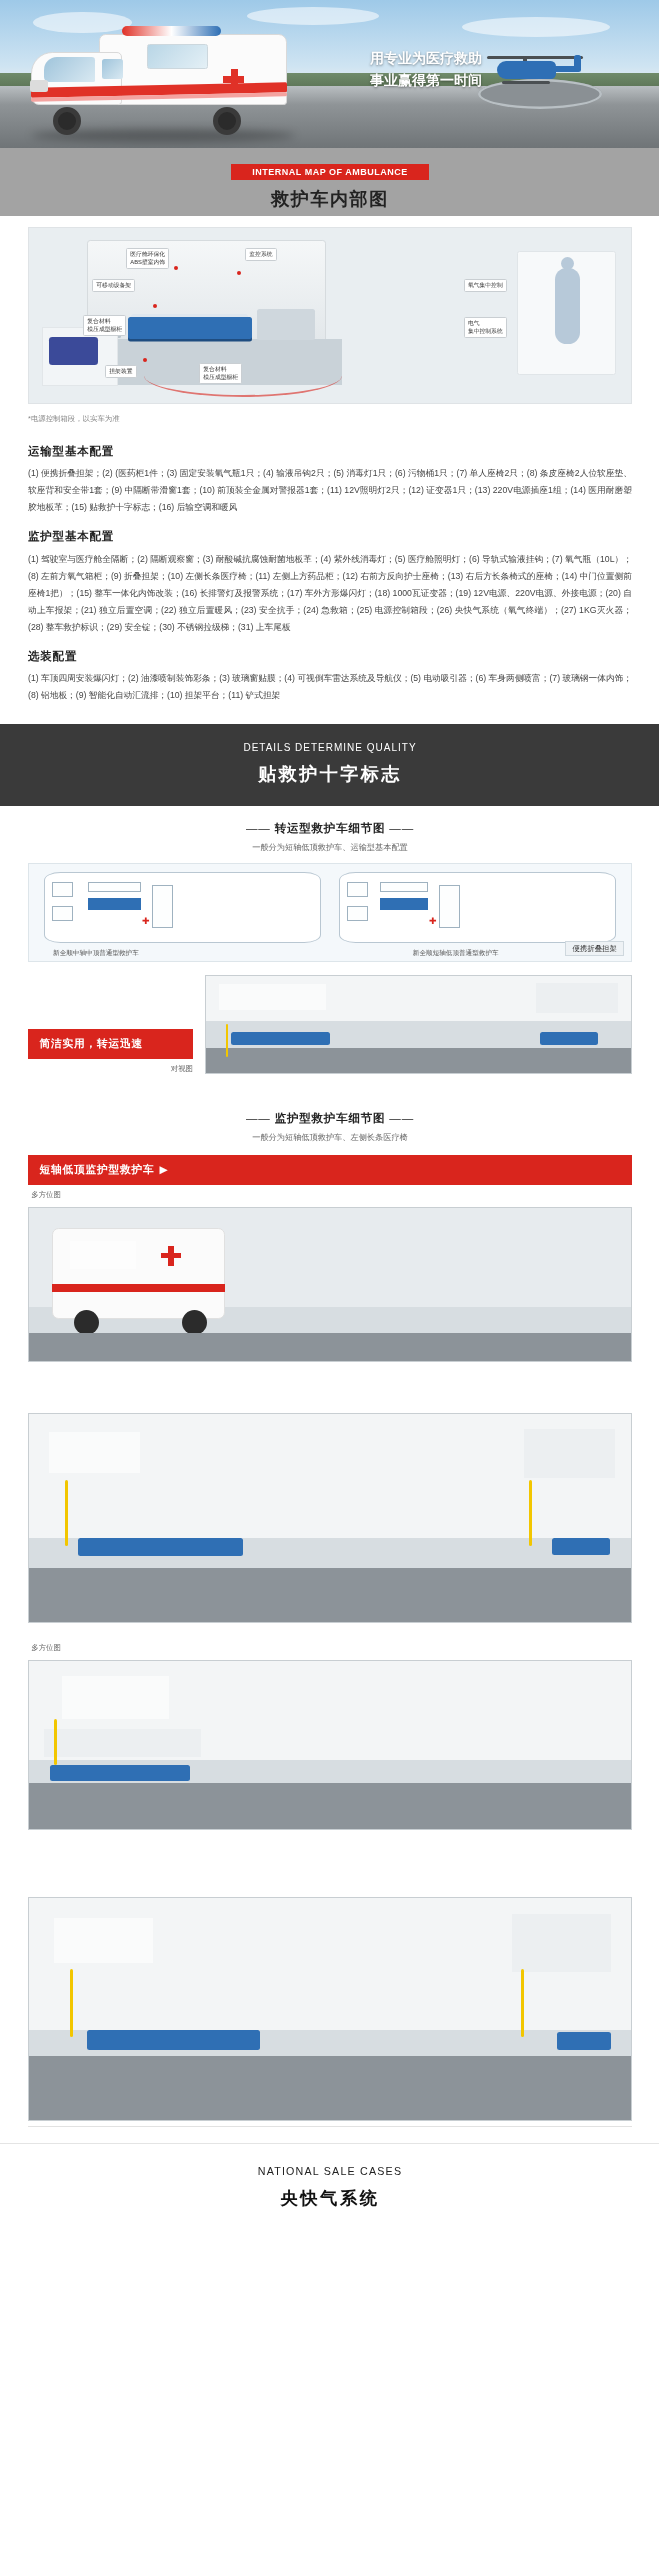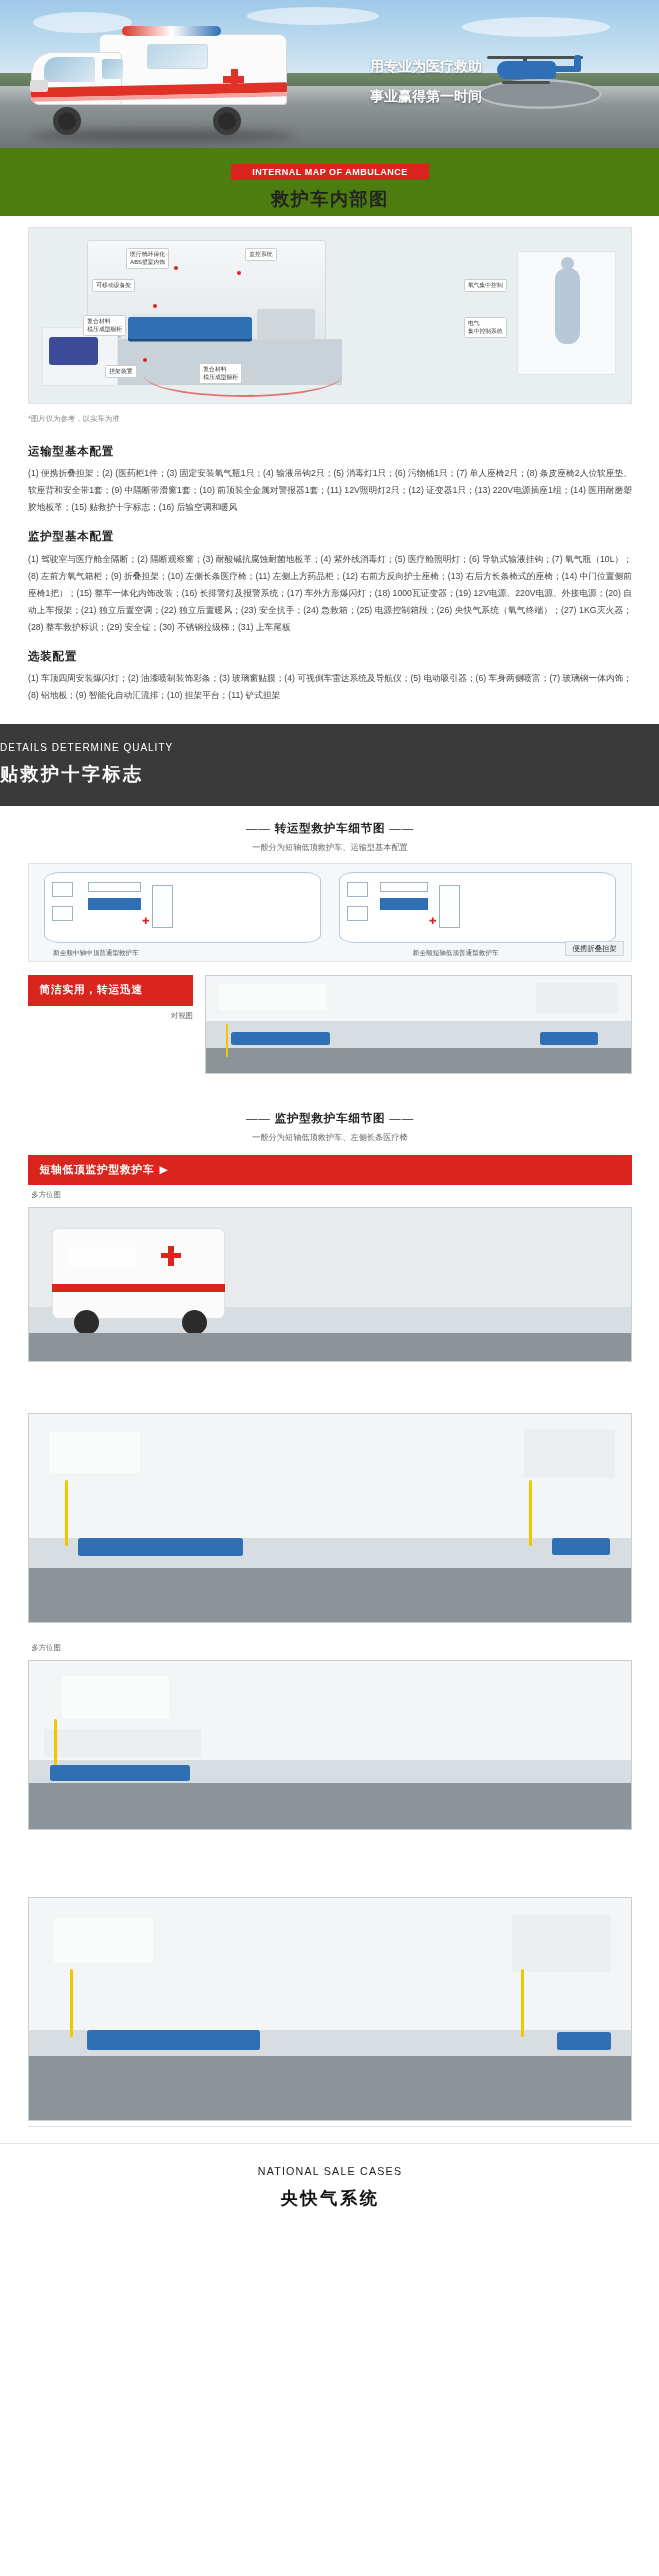--- a/index.html
+++ b/index.html
@@ -62,24 +62,24 @@
   .amb .cross-v { position:absolute; left:208px; top:38px; width:6.6px; height:21.4px; background:#e03127; }
   .amb .cross-h { position:absolute; left:200px; top:45px; width:21.4px; height:6.6px; background:#e03127; }
   .amb .grille { position:absolute; left:6.6px; top:49px; width:18px; height:11.5px; background:#dcdcdc; border-radius:2.5px;}
   .amb .shadow { position:absolute; left:8.2px; bottom:-11.5px; width:264px; height:13px; background: rgba(0,0,0,.28); filter: blur(4.1px); border-radius:50%;}
 
   .hero .slogan {
     position:absolute; right:18px; top:48px; width:272px; text-align:left;
     color:#ffffff; font-weight:bold; line-height:1.55; font-size:14px;
     text-shadow: 0 0.8px 2.5px rgba(0,0,0,.45);
   }
-  .hero .slogan div { white-space: nowrap; margin-top: 8px; }
-
-  
-  .title-block { text-align:center; padding: 15px 0 5px; background:#4d7c0f; }
+  .hero .slogan div { white-space: nowrap; }
+
+  
+  .title-block { text-align:center; padding: 15px 0 5px; background:#a3a3a3; }
   .title-en {
     display:inline-block; background:#d9251d; color:#fff;
     font-size:9px; letter-spacing:0.5px; padding:3.3px 21.4px; font-weight:bold;
   }
   .title-cn {
     font-size:18px; font-weight:bold; color:#222; margin-top:6.6px; letter-spacing:1.6px;
   }
 
   
   .interior-wrap { padding: 11.5px 28px 3.3px; }
@@ -119,21 +119,21 @@
   .spec-h {
     font-size:11.5px; font-weight:bold; color:#222; margin: 13px 0 6.6px;
     letter-spacing:0.8px;
   }
   .spec-p {
     font-size:8.7px; color:#444; line-height:1.95; text-align:justify;
   }
 
   
   .dark-banner {
-    background:#3a3a3a; color:#fff; padding:18px 0 20px; margin-top:5px;
+    background:#3a3a3a; color:#fff; text-align:center; padding:18px 0 20px; margin-top:5px;
   }
   .dark-banner .en { font-size:10px; letter-spacing:1px; }
   .dark-banner .cn { font-size:18px; font-weight:bold; letter-spacing:2.5px; margin-top:8.2px; }
 
   
   .detail { padding: 15px 28px 5px; }
   .subhead {
     text-align:center; font-size:11.5px; font-weight:bold; color:#222; letter-spacing:0.8px;
   }
   .subhead .dash { color:#222; font-weight:normal; }
@@ -154,21 +154,21 @@
   .bp-red { color:#d9251d; font-size:9px; position:absolute; }
   .bp-cap { position:absolute; bottom:3.3px; font-size:6.6px; color:#555; }
   .bp-cap.l { left:4%; }
   .bp-cap.r { right:22%; }
   .bp-tag {
     position:absolute; right:6.6px; bottom:5px; background:#eef2f5; border:0.8px solid #cfd8de;
     font-size:7.4px; padding:1.6px 6.6px; color:#333;
   }
 
   
-  .callout-row { display:flex; gap:11.5px; margin-top:13px; align-items:flex-start; }
+  .callout-row { display:flex; gap:11.5px; margin-top:13px; align-items:flex-end; }
   .callout {
     background:#d9251d; color:#fff; padding:8.2px 11.5px; font-size:10.7px; font-weight:bold;
     white-space:nowrap; letter-spacing:0.8px;
   }
   .callout .arrow { margin-left:5px; }
   .callout-sub { font-size:7.4px; color:#666; margin-top:5px; text-align:right; }
 
   .photo {
     background:#d7dde1; position:relative; overflow:hidden; border:0.8px solid #c8ced2;
   }
@@ -266,21 +266,21 @@
       <div class="lbl" style="left:76px; top:137px;">担架装置</div>
       <div class="lbl" style="left:170px; top:135px;">复合材料<br>模压成型橱柜</div>
 
       <div class="int-dot" style="left:145px; top:38px;"></div>
       <div class="int-dot" style="left:208px; top:43px;"></div>
       <div class="int-dot" style="left:124px; top:76px;"></div>
       <div class="int-dot" style="left:114px; top:130px;"></div>
     </div>
   </div>
 
-  <div class="note">*图片仅为参考，以实车为准</div>
+  <div class="note">*电源控制箱段，以实车为准</div>
 
   <div class="specs">
     <div class="spec-h">运输型基本配置</div>
     <div class="spec-p">(1) 便携折叠担架；(2) (医药柜1件；(3) 固定安装氧气瓶1只；(4) 输液吊钩2只；(5) 消毒灯1只；(6) 污物桶1只；(7) 单人座椅2只；(8) 条皮座椅2人位软座垫、软座背和安全带1套；(9) 中隔断带滑窗1套；(10) 前顶装全金属对警报器1套；(11) 12V照明灯2只；(12) 证变器1只；(13) 220V电源插座1组；(14) 医用耐磨塑胶地板革；(15) 贴救护十字标志；(16) 后输空调和暖风</div>
 
     <div class="spec-h">监护型基本配置</div>
     <div class="spec-p">(1) 驾驶室与医疗舱全隔断；(2) 隔断观察窗；(3) 耐酸碱抗腐蚀耐菌地板革；(4) 紫外线消毒灯；(5) 医疗舱照明灯；(6) 导轨式输液挂钩；(7) 氧气瓶（10L）；(8) 左前方氧气箱柜；(9) 折叠担架；(10) 左侧长条医疗椅；(11) 左侧上方药品柜；(12) 右前方反向护士座椅；(13) 右后方长条椅式的座椅；(14) 中门位置侧前座椅1把）；(15) 整车一体化内饰改装；(16) 长排警灯及报警系统；(17) 车外方形爆闪灯；(18) 1000瓦证变器；(19) 12V电源、220V电源、外接电源；(20) 自动上车报架；(21) 独立后置空调；(22) 独立后置暖风；(23) 安全抗手；(24) 急救箱；(25) 电源控制箱段；(26) 央快气系统（氧气终端）；(27) 1KG灭火器；(28) 整车救护标识；(29) 安全锭；(30) 不锈钢拉级梯；(31) 上车尾板</div>
 
     <div class="spec-h">选装配置</div>
     <div class="spec-p">(1) 车顶四周安装爆闪灯；(2) 油漆喷制装饰彩条；(3) 玻璃窗贴膜；(4) 可视倒车雷达系统及导航仪；(5) 电动吸引器；(6) 车身两侧喷富；(7) 玻璃钢一体内饰；(8) 铝地板；(9) 智能化自动汇流排；(10) 担架平台；(11) 铲式担架</div>

